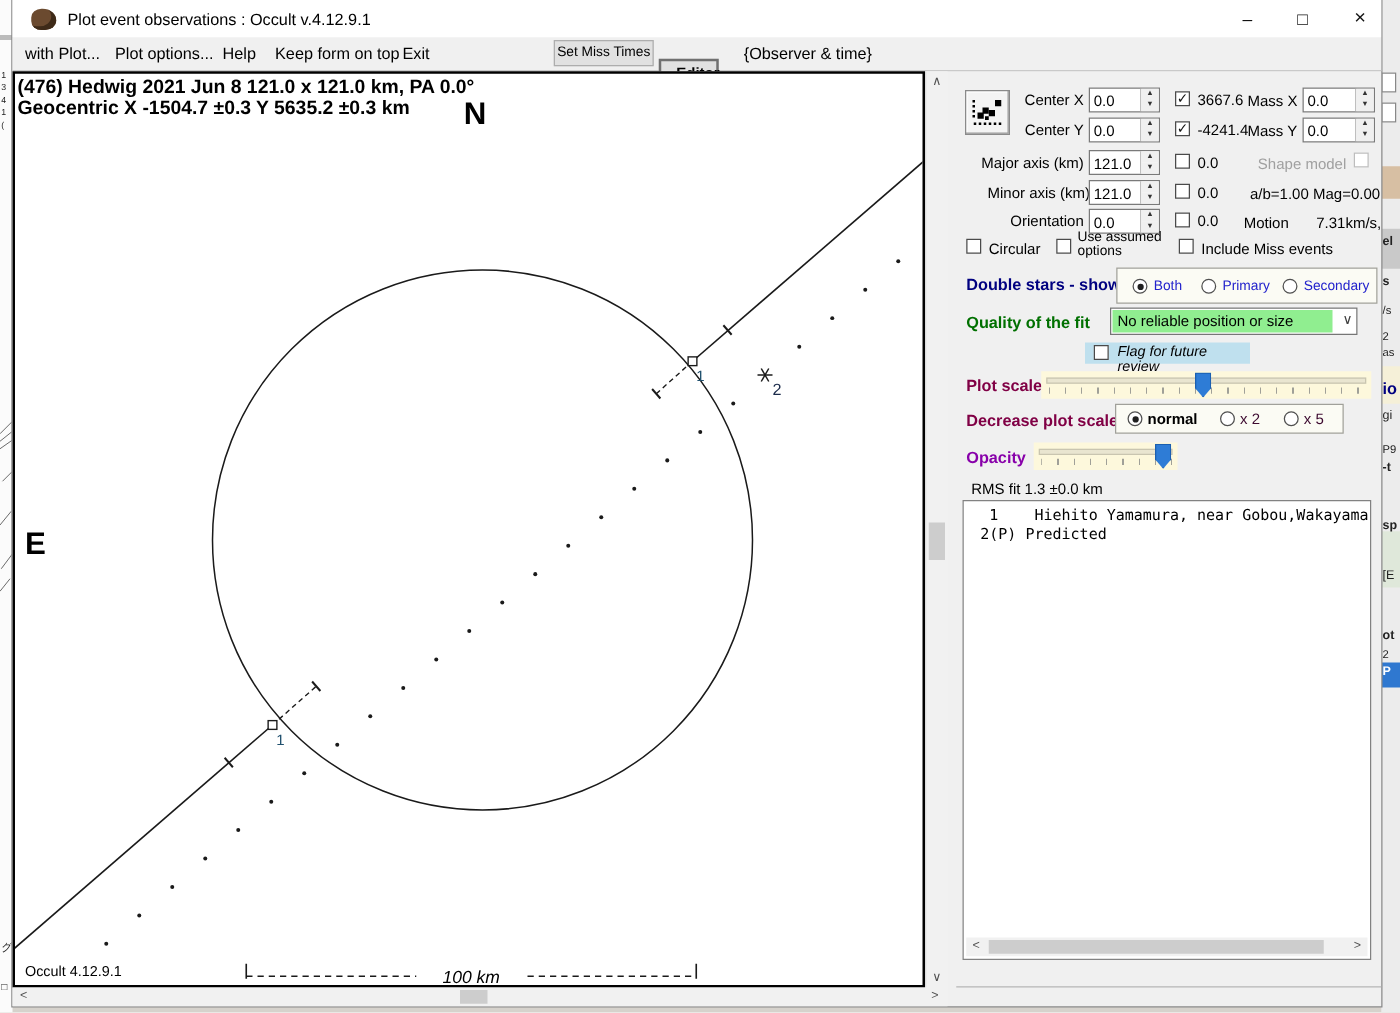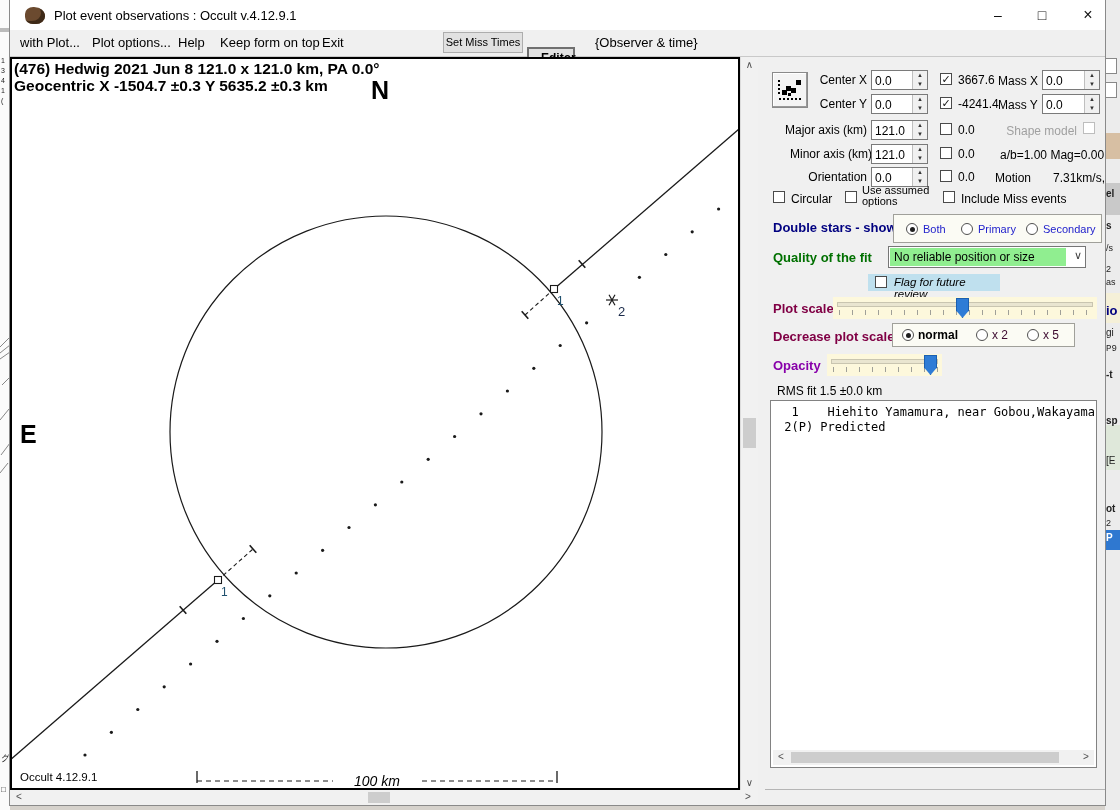--- a/index.html
+++ b/index.html
@@ -96,21 +96,21 @@
   <div class="abs" style="left:0;top:293px;width:15px;height:30px;background:#f5f0d8;"></div>
   <div class="abs" style="left:0;top:425px;width:15px;height:45px;background:#dfe8da;"></div>
   <div class="abs" style="left:0;top:530px;width:15px;height:20px;background:#2f78d0;"></div>
   <span class="frag" style="top:188px;font-weight:bold;">el</span>
   <span class="frag" style="top:220px;font-weight:bold;">s</span>
   <span class="frag" style="top:243px;font-size:9px;">/s</span>
   <span class="frag" style="top:264px;font-size:9px;">2</span>
   <span class="frag" style="top:277px;font-size:9px;">as</span>
   <span class="frag" style="top:303px;font-weight:bold;font-size:13px;color:#000080;">io</span>
   <span class="frag" style="top:327px;font-size:10px;">gi</span>
-  <span class="frag" style="top:344px;font-size:9px;font-family:Liberation Mono, monospace;">P9</span>
+  <span class="frag" style="top:354px;font-size:9px;">P9</span>
   <span class="frag" style="top:369px;font-weight:bold;">-t</span>
   <span class="frag" style="top:415px;font-weight:bold;">sp</span>
   <span class="frag" style="top:455px;font-size:10px;">[E</span>
   <span class="frag" style="top:503px;font-weight:bold;">ot</span>
   <span class="frag" style="top:518px;font-size:9px;">2</span>
   <span class="frag" style="top:532px;font-weight:bold;color:#fff;">P</span>
 </div>
 
 <div class="abs win">
 
@@ -363,21 +363,21 @@
       <span class="abs dark-opt" style="left:150px;top:4px;">x 5</span>
     </div>
 
     <span class="abs lbl-purple" style="left:8px;top:301px;">Opacity</span>
     <div class="abs slider" style="left:62px;top:297px;width:115px;height:22px;">
       <div class="track"></div>
       <div class="ticks"></div>
       <div class="thumb" style="left:97px;"></div>
     </div>
 
-    <span class="abs" style="left:12px;top:327px;">RMS fit 1.5 ±0.0 km</span>
+    <span class="abs" style="left:12px;top:327px;">RMS fit 1.3 ±0.0 km</span>
 
     <div class="abs listbox" style="left:5px;top:343px;width:327px;height:368px;">
       <div class="abs listrow" style="left:6px;top:4px;">  1    Hiehito Yamamura, near Gobou,Wakayama</div>
       <div class="abs listrow" style="left:6px;top:19px;"> 2(P) Predicted</div>
       <div class="abs" style="left:2px;bottom:2px;right:2px;height:15px;background:#f1f1f1;">
         <span class="abs sbar-arrow" style="left:2px;top:1px;width:12px;">&lt;</span>
         <span class="abs sbar-thumb" style="left:18px;top:2px;width:268px;height:11px;"></span>
         <span class="abs sbar-arrow" style="right:2px;top:1px;width:12px;">&gt;</span>
       </div>
     </div>

